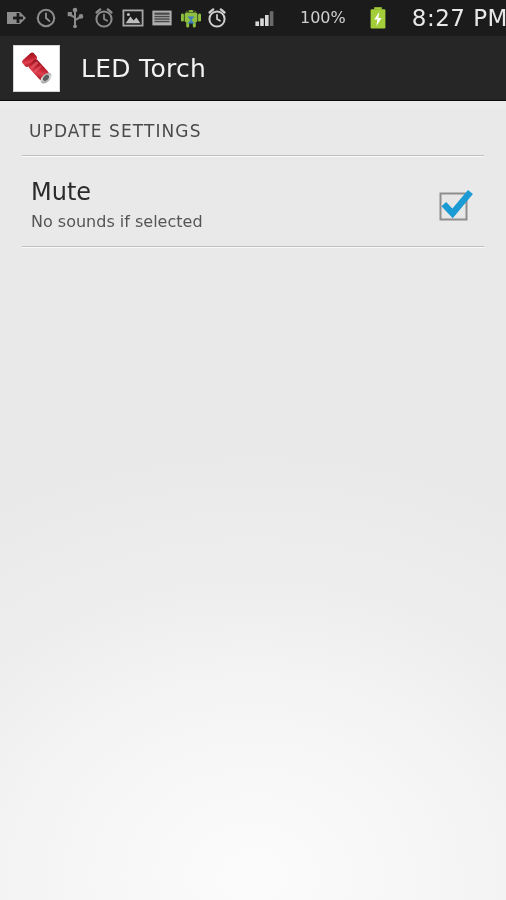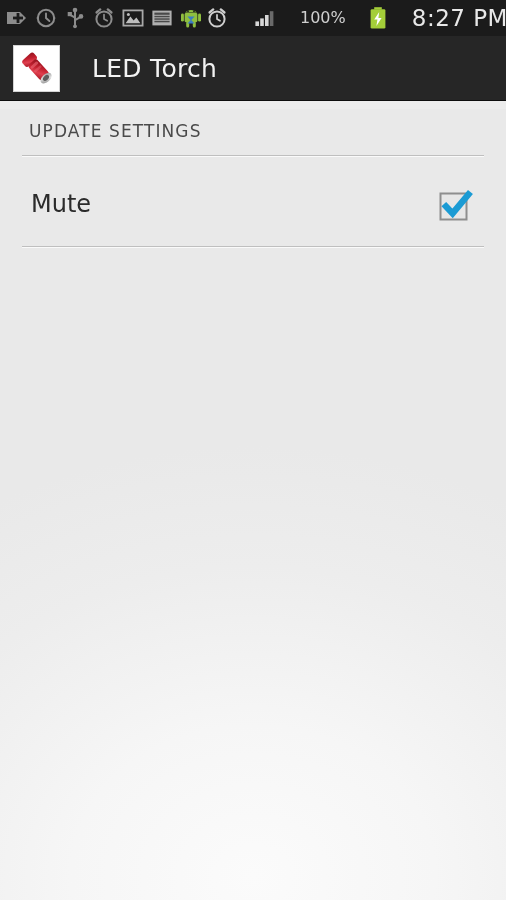--- a/index.html
+++ b/index.html
@@ -93,21 +93,21 @@
     align-items: center;
     justify-content: center;
     flex: 0 0 auto;
   }
   .app-icon-tile svg { display:block; }
   .app-title {
     color: #f2f2f2;
     font-family: "DejaVu Sans", sans-serif;
     font-size: 25px;
     line-height: 1;
-    padding-left: 32px;
+    padding-left: 21px;
     letter-spacing: 0.3px;
     white-space: nowrap;
   }
 
   
   .content {
     position: absolute;
     top: 101px; left: 0;
     width: 506px;
     height: 799px;
@@ -329,20 +329,21 @@
 
   <div class="content">
 
     <div class="section-header">UPDATE SETTINGS</div>
 
     <div class="divider top"></div>
 
     <div class="pref-row">
       <div class="pref-text">
         <div class="pref-title">Mute</div>
+        <div class="pref-summary">No sounds if selected</div>
       </div>
       <div class="checkbox">
         <svg width="40" height="40" viewBox="0 0 40 40">
           <rect x="5.5" y="8.5" width="26" height="26" fill="#e7e7e7" stroke="#8e8e8e" stroke-width="2"></rect>
           <path d="M11 21.4 L17.6 28.4 L33.4 9.4" fill="none" stroke="#1b9bd4" stroke-width="6.4" stroke-linecap="square" stroke-linejoin="miter"></path>
         </svg>
       </div>
     </div>
 
     <div class="divider bottom"></div>

